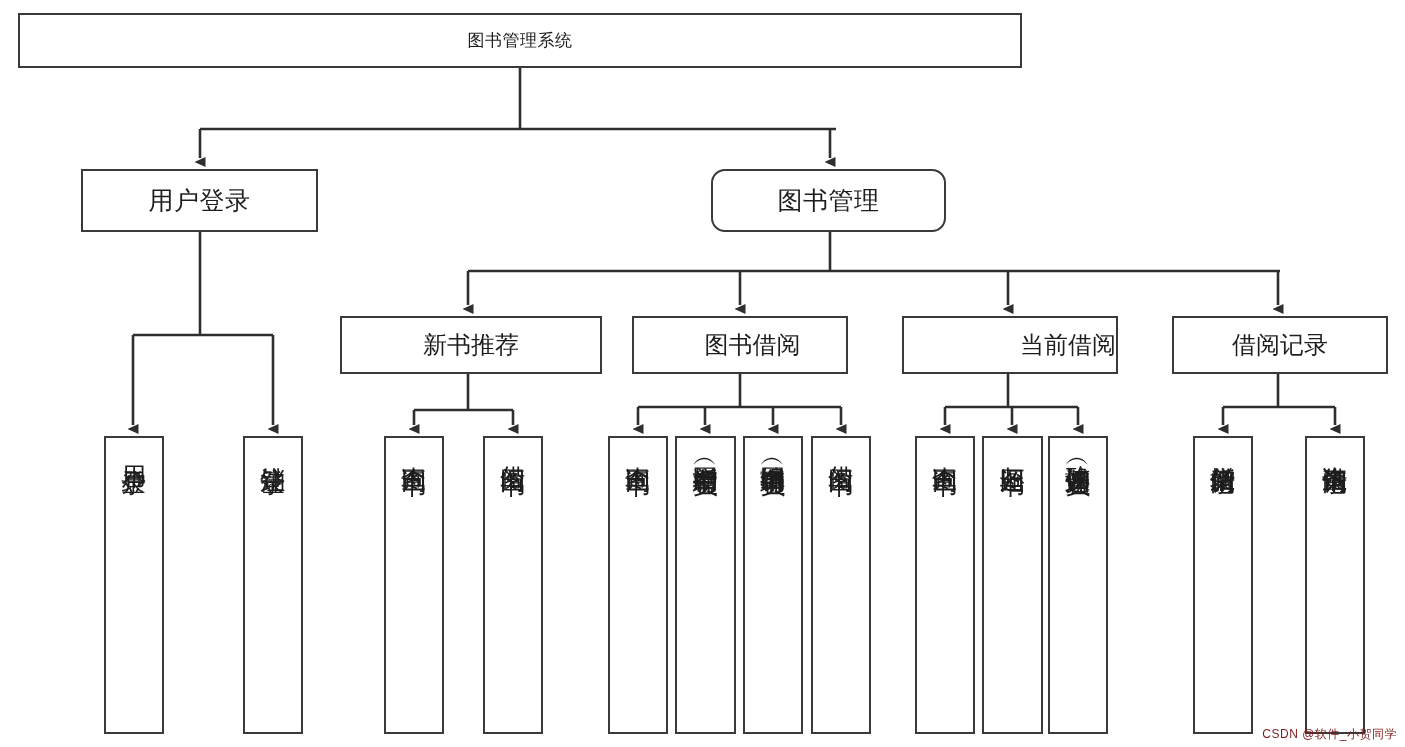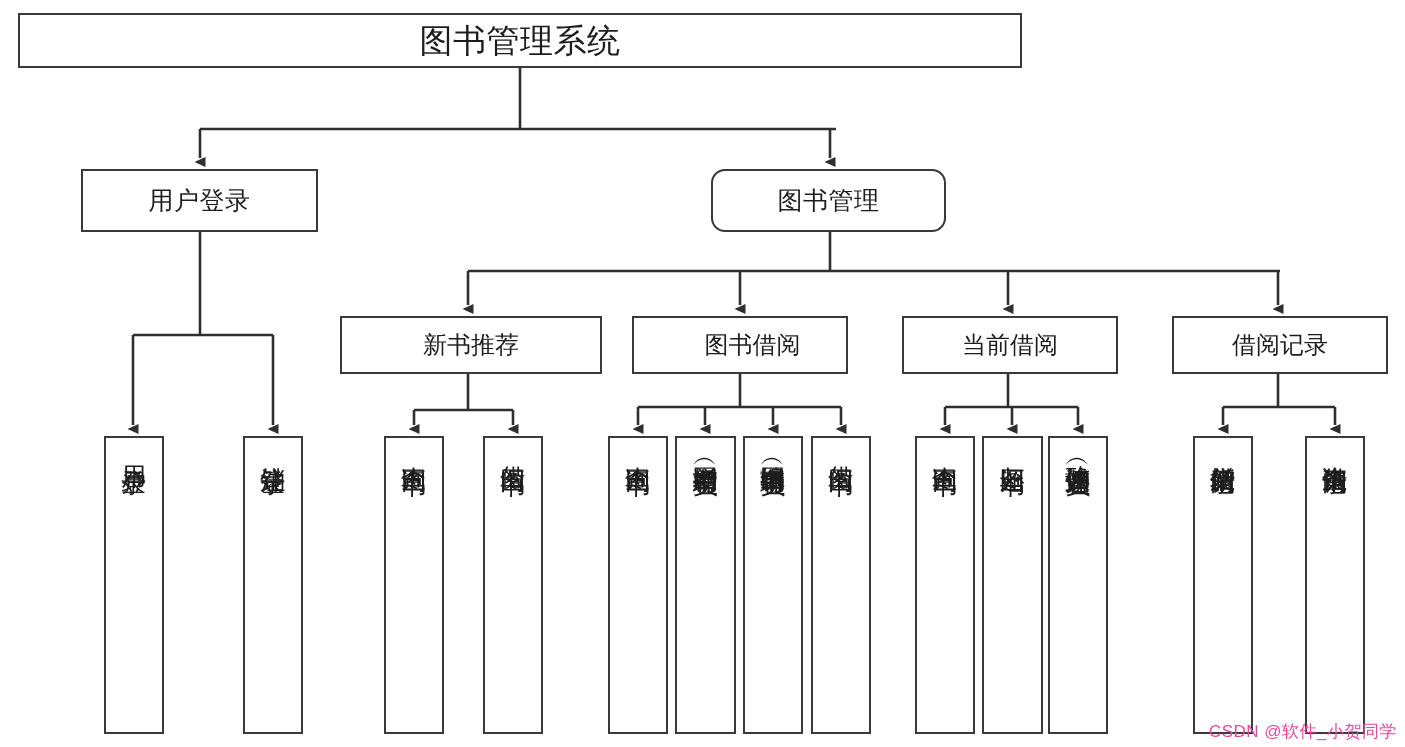--- a/index.html
+++ b/index.html
@@ -44,21 +44,21 @@
     text-align: center;
     line-height: 1.0;
     white-space: nowrap;
   }
   
   .node.horizontal .node-label {
     font-size: 25px;
     letter-spacing: 0.5px;
   }
   .node.root .node-label {
-    font-size: 33px;
+    font-size: 17px;
     text-align: center;
   }
   .node.level3 .node-label {
     font-size: 24px;
   }
   
   .node.leaf {
     align-items: flex-start;
     justify-content: center;
     padding-top: 8px;
@@ -73,22 +73,22 @@
     height: auto;
   }
   .node.leaf.tall-text .node-label {
     letter-spacing: 1px;
   }
   
   #watermark {
     position: absolute;
     right: 8px;
     bottom: 4px;
-    font-size: 17px;
-    color: #ec4899;
+    font-size: 12px;
+    color: #7f1d1d;
     z-index: 5;
     white-space: nowrap;
     letter-spacing: 0.5px;
   }
 </style>
 </head>
 <body>
 
 <div id="diagram-root">
 
@@ -154,21 +154,21 @@
   <div class="node horizontal" style="left:711px; top:169px; width:235px; height:63px;border-radius:14px;">
     <span class="node-label">图书管理</span>
   </div>
 
   <div class="node level3" style="left:340px; top:316px; width:262px; height:58px;">
     <span class="node-label">新书推荐</span>
   </div>
   <div class="node level3" style="left:632px; top:316px; width:216px; height:58px;padding-left:25px;">
     <span class="node-label">图书借阅</span>
   </div>
-  <div class="node level3" style="left:902px; top:316px; width:216px; height:58px;">
+  <div class="node level3" style="left:902px; top:316px; width:216px; height:58px;justify-content:flex-end;">
     <span class="node-label">当前借阅</span>
   </div>
   <div class="node level3" style="left:1172px; top:316px; width:216px; height:58px;">
     <span class="node-label">借阅记录</span>
   </div>
 
   <div class="node leaf" style="left:104px; top:436px; width:60px; height:298px;">
     <span class="node-label">用户登录</span>
   </div>
   <div class="node leaf" style="left:243px; top:436px; width:60px; height:298px;">

